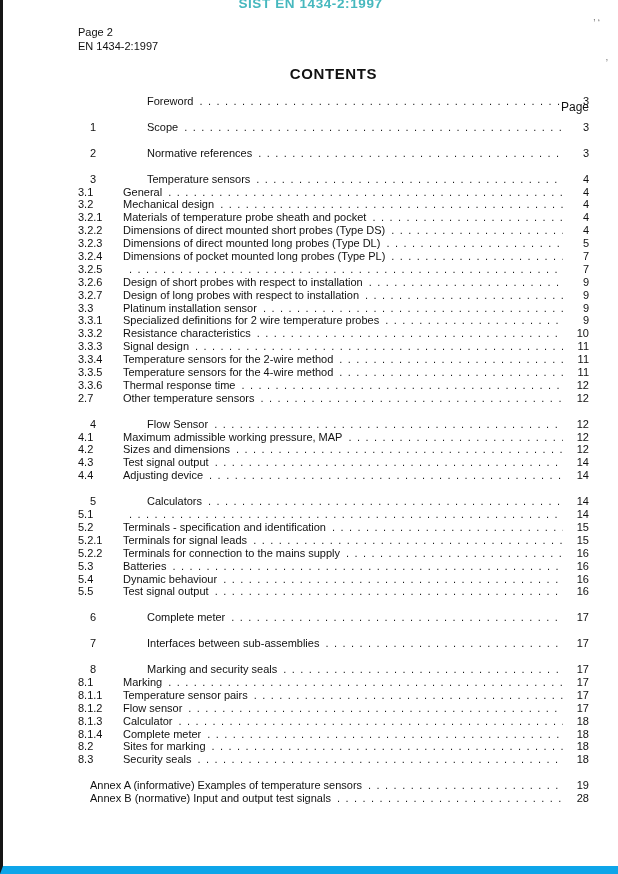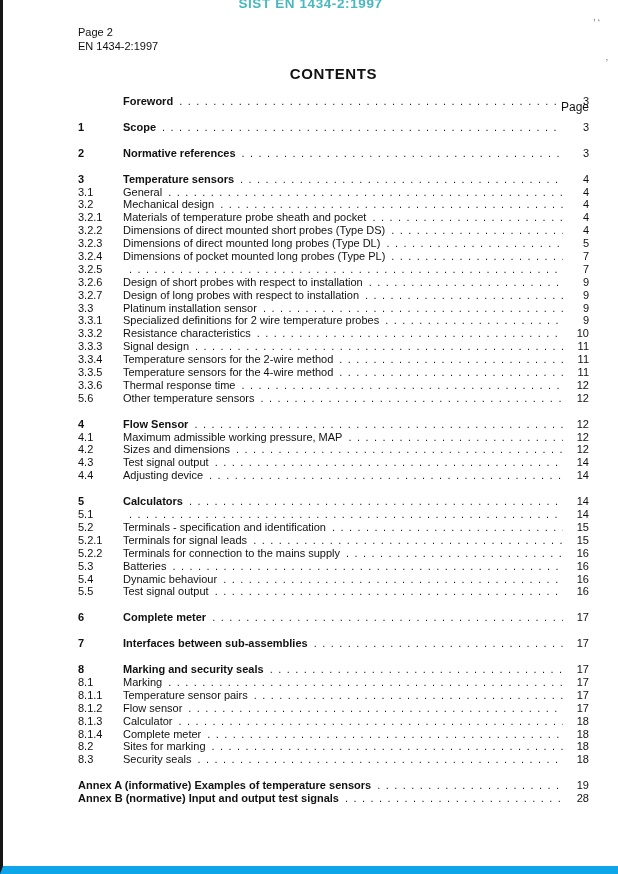--- a/index.html
+++ b/index.html
@@ -24,21 +24,21 @@
     position:absolute;top:65px;left:75px;width:511px;text-align:center;
     font-weight:bold;font-size:15px;letter-spacing:.6px;
   }
   .page-col{
     position:absolute;top:100px;left:75px;width:511px;text-align:right;font-size:12px;
   }
   .toc{position:absolute;top:95px;left:75px;width:511px;font-size:11px;}
   .toc-row{display:flex;align-items:baseline;height:12.9px;line-height:12.9px;}
   .toc-row.gap{margin-top:13px;}
   .toc-row.bold .num,
-  .toc-row.bold .title{font-weight:bold;}
+  .toc-row.bold .title{font-weight:normal;margin-left:12px;}
   .num{flex:0 0 45px;white-space:nowrap;}
   .title{white-space:nowrap;}
   .dots{
     flex:1;overflow:hidden;white-space:nowrap;letter-spacing:1.2px;
     padding:0 2px 0 6px;color:#1c1c1c;font-weight:normal;
   }
   .pg{flex:0 0 26px;text-align:right;white-space:nowrap;}
 </style>
 </head>
 <body>
@@ -173,21 +173,21 @@
         <span class="dots"> . . . . . . . . . . . . . . . . . . . . . . . . . . . . . . . . . . . . . . . . . . . . . . . . . . . . . . . . . . . . . . . . . . . . . . . . . . . . . . . . . . . . . . . . . . . . . . . . . . . . . . . . . . . . . .</span>
         <span class="pg">11</span>
       </div>
       <div class="toc-row">
         <span class="num">3.3.6</span>
         <span class="title">Thermal response time</span>
         <span class="dots"> . . . . . . . . . . . . . . . . . . . . . . . . . . . . . . . . . . . . . . . . . . . . . . . . . . . . . . . . . . . . . . . . . . . . . . . . . . . . . . . . . . . . . . . . . . . . . . . . . . . . . . . . . . . . . .</span>
         <span class="pg">12</span>
       </div>
       <div class="toc-row">
-        <span class="num">5.6</span>
+        <span class="num">2.7</span>
         <span class="title">Other temperature sensors</span>
         <span class="dots"> . . . . . . . . . . . . . . . . . . . . . . . . . . . . . . . . . . . . . . . . . . . . . . . . . . . . . . . . . . . . . . . . . . . . . . . . . . . . . . . . . . . . . . . . . . . . . . . . . . . . . . . . . . . . . .</span>
         <span class="pg">12</span>
       </div>
       <div class="toc-row bold gap">
         <span class="num">4</span>
         <span class="title">Flow Sensor</span>
         <span class="dots"> . . . . . . . . . . . . . . . . . . . . . . . . . . . . . . . . . . . . . . . . . . . . . . . . . . . . . . . . . . . . . . . . . . . . . . . . . . . . . . . . . . . . . . . . . . . . . . . . . . . . . . . . . . . . . .</span>
         <span class="pg">12</span>
       </div>

